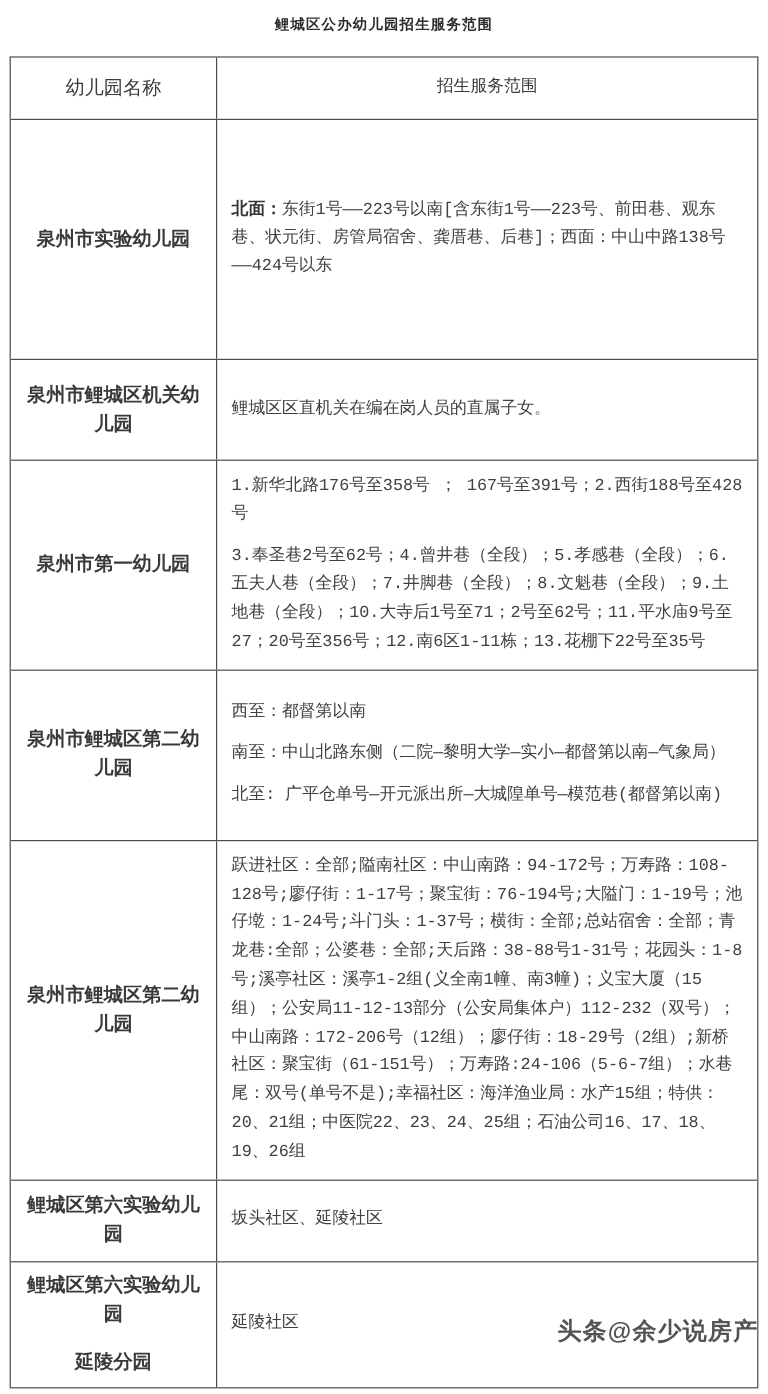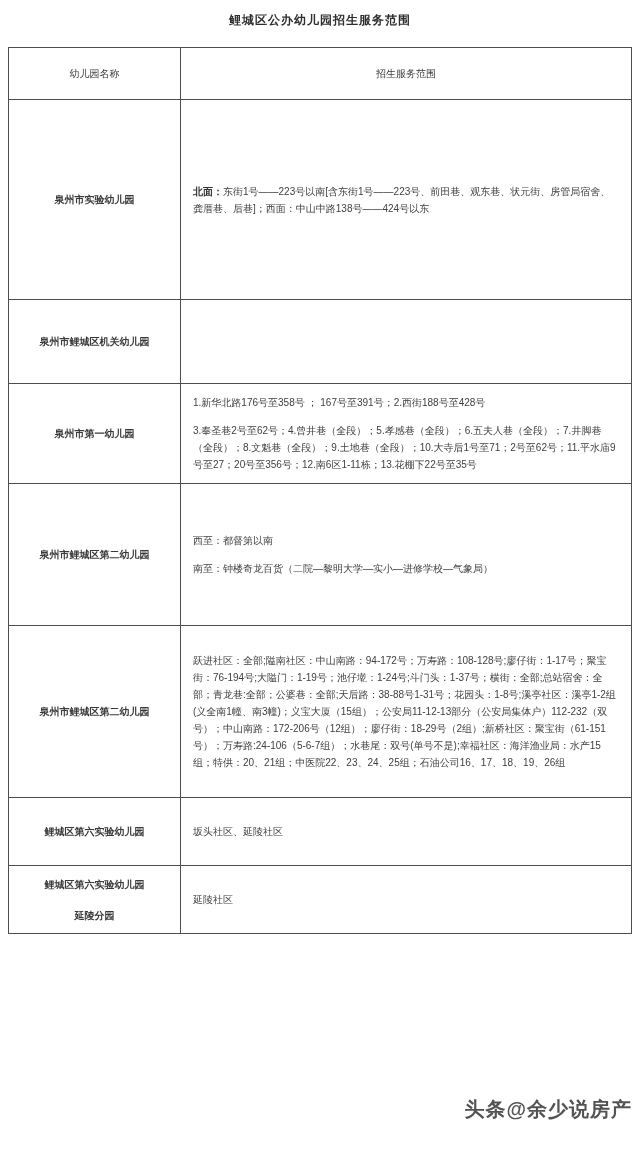--- a/index.html
+++ b/index.html
@@ -40,38 +40,39 @@
 
   .name-cell {
     width: 172px;
     min-width: 172px;
     border-right: 1px solid #4d4d4d;
     display: flex;
     flex-direction: column;
     align-items: center;
     justify-content: center;
     text-align: center;
-    font-size: 10px;
+    font-size: 16px;
     font-weight: bold;
     color: #3a3a3a;
     padding: 8px 6px;
     line-height: 1.5;
   }
   .name-line2 { margin-top: 16px; }
 
   .range-cell {
     flex: 1;
     display: flex;
     flex-direction: column;
     justify-content: center;
     padding: 10px 12px;
-    font-size: 10px;
+    font-size: 14px;
     line-height: 1.7;
     color: #404040;
     text-align: left;
+    font-family: Liberation Mono, monospace;
   }
   .range-cell p { margin: 0 0 11px 0; }
   .range-cell p:last-child { margin-bottom: 0; }
   .range-cell strong { font-weight: bold; color: #333333; }
 
   .header-row .name-cell,
   .header-row .range-cell {
     font-weight: normal;
     color: #3b3b3b;
     align-items: center;
@@ -116,35 +117,39 @@
 
   <div class="k-row r0">
     <div class="name-cell">泉州市实验幼儿园</div>
     <div class="range-cell">
       <p><strong>北面：</strong><span>东街1号——223号以南[含东街1号——223号、前田巷、观东巷、状元街、房管局宿舍、龚厝巷、后巷]；西面：中山中路138号——424号以东</span></p>
     </div>
   </div>
 
   <div class="k-row r1">
     <div class="name-cell">泉州市鲤城区机关幼儿园</div>
+    <div class="range-cell">
+      <p><span>鲤城区区直机关在编在岗人员的直属子女。</span></p>
+    </div>
   </div>
 
   <div class="k-row r2">
     <div class="name-cell">泉州市第一幼儿园</div>
     <div class="range-cell">
       <p><span>1.新华北路176号至358号 ； 167号至391号；2.西街188号至428号</span></p>
       <p><span>3.奉圣巷2号至62号；4.曾井巷（全段）；5.孝感巷（全段）；6.五夫人巷（全段）；7.井脚巷（全段）；8.文魁巷（全段）；9.土地巷（全段）；10.大寺后1号至71；2号至62号；11.平水庙9号至27；20号至356号；12.南6区1-11栋；13.花棚下22号至35号</span></p>
     </div>
   </div>
 
   <div class="k-row r3">
     <div class="name-cell">泉州市鲤城区第二幼儿园</div>
     <div class="range-cell">
       <p><span>西至：都督第以南</span></p>
-      <p><span>南至：钟楼奇龙百货（二院—黎明大学—实小—进修学校—气象局）</span></p>
+      <p><span>南至：中山北路东侧（二院—黎明大学—实小—都督第以南—气象局）</span></p>
+      <p><span>北至: 广平仓单号—开元派出所—大城隍单号—模范巷(都督第以南)</span></p>
     </div>
   </div>
 
   <div class="k-row r4">
     <div class="name-cell">泉州市鲤城区第二幼儿园</div>
     <div class="range-cell">
       <p><span>跃进社区：全部;隘南社区：中山南路：94-172号；万寿路：108-128号;廖仔街：1-17号；聚宝街：76-194号;大隘门：1-19号；池仔墘：1-24号;斗门头：1-37号；横街：全部;总站宿舍：全部；青龙巷:全部；公婆巷：全部;天后路：38-88号1-31号；花园头：1-8号;溪亭社区：溪亭1-2组(义全南1幢、南3幢)；义宝大厦（15组）；公安局11-12-13部分（公安局集体户）112-232（双号）；中山南路：172-206号（12组）；廖仔街：18-29号（2组）;新桥社区：聚宝街（61-151号）；万寿路:24-106（5-6-7组）；水巷尾：双号(单号不是);幸福社区：海洋渔业局：水产15组；特供：20、21组；中医院22、23、24、25组；石油公司16、17、18、19、26组</span></p>
     </div>
   </div>
 

